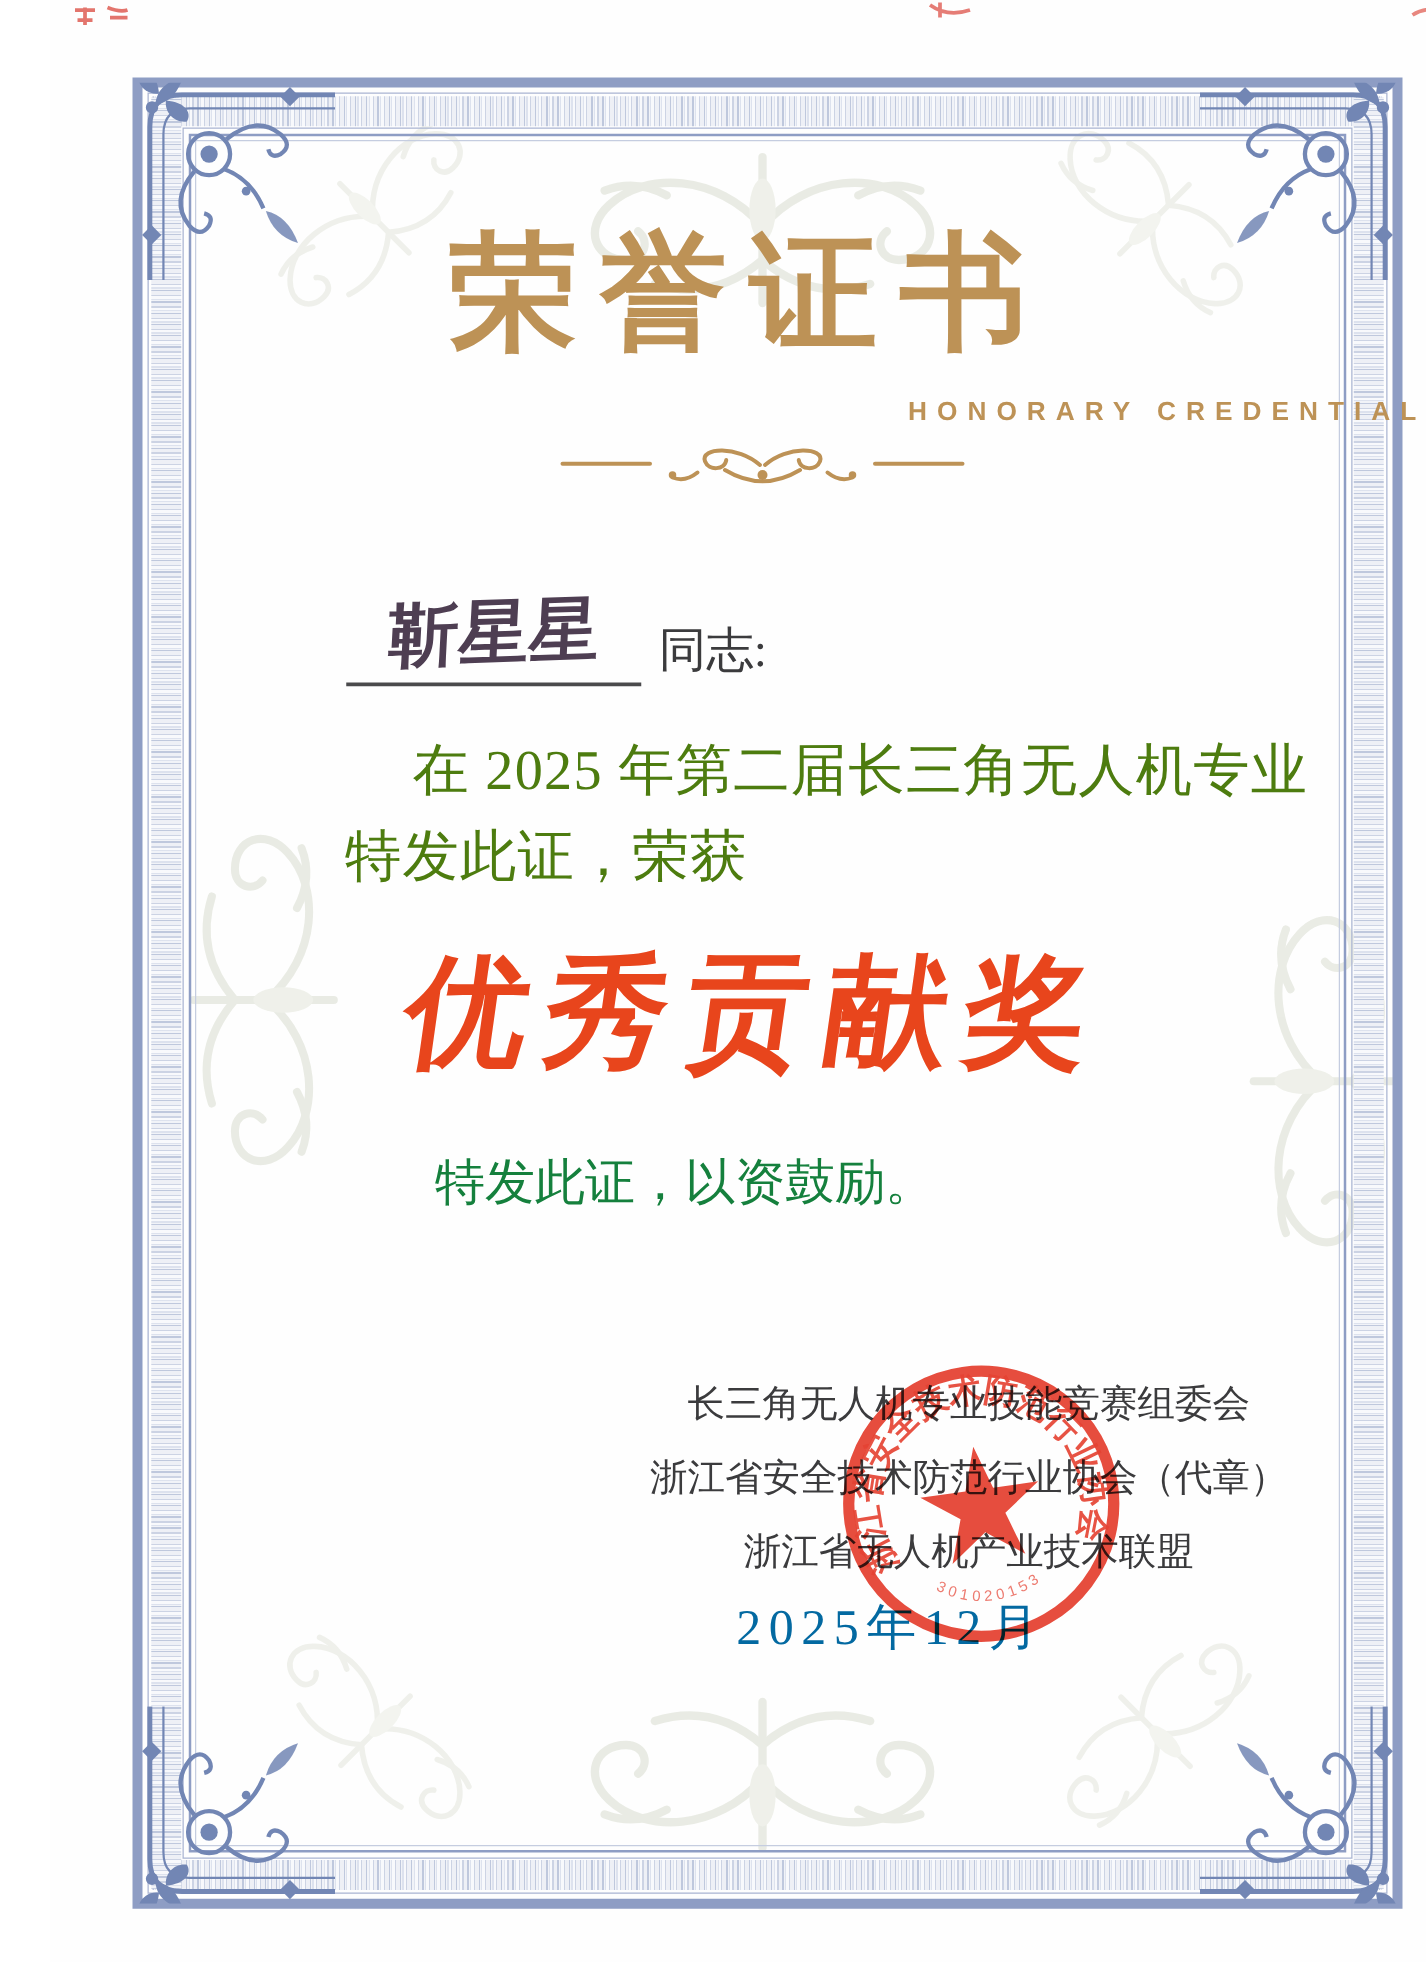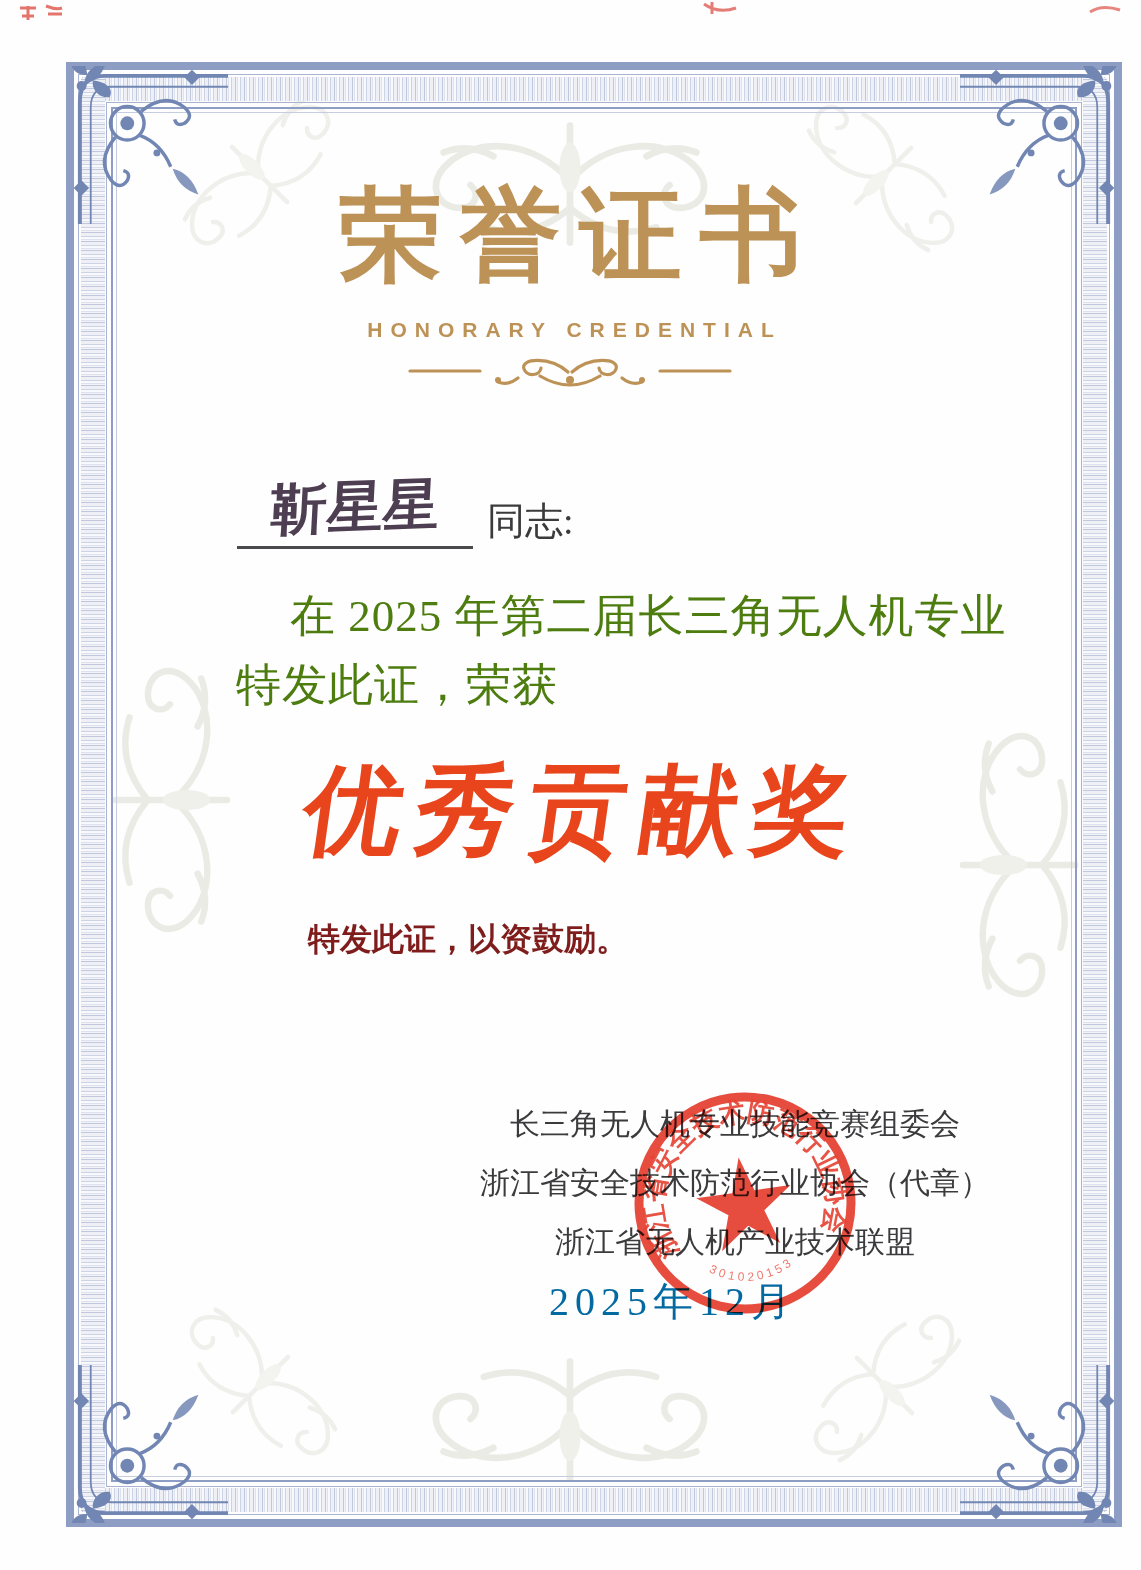--- a/index.html
+++ b/index.html
@@ -1,21 +1,21 @@
 <!DOCTYPE html>
 <html><head>
 <meta charset="utf-8">
 <style>
   html,body{margin:0;padding:0;}
   body{
     width:1141px;height:1570px;position:relative;overflow:hidden;
     background:#ffffff;
     font-family:"Liberation Serif","DejaVu Serif",serif;
   }
-  .page{position:absolute;inset:0;background:#fefefe;}
+  .page{position:absolute;inset:0;background:#fefefe;margin-left:40px;}
 
   
   .frame{position:absolute;left:66px;top:62px;right:19px;bottom:43px;}
   .f-band{position:absolute;inset:0;border:8px solid #8e9dc4;}
   .f-line1{position:absolute;inset:12px;border:1px solid #a9b4d2;}
   .f-line2{position:absolute;inset:40px;border:1px solid #a9b4d2;}
   .f-double{position:absolute;inset:45px;border:2px solid #8e9dc4;}
   .f-thin{position:absolute;inset:50px;border:1px solid #c5cde0;}
   .hatch{position:absolute;background:repeating-linear-gradient(90deg,
       #bfc8dd 0 1px,#f1f3f8 1px 2px,#dde2ee 2px 3px,#f8f9fc 3px 5px,
@@ -44,21 +44,21 @@
   .damask.cbl{left:100px;top:1340px;width:320px;height:90px;transform:rotate(45deg);opacity:.4;}
   .damask.cbr{left:724px;top:1340px;width:320px;height:90px;transform:rotate(135deg);opacity:.4;}
 
   
   .title{
     position:absolute;left:0;right:0;top:180px;text-align:center;
     font-size:102px;font-weight:900;color:#bd9256;letter-spacing:18px;
     padding-left:18px;line-height:1.1;
   }
   .subtitle{
-    position:absolute;left:0;right:0;top:318px;text-align:center;
+    position:absolute;left:0;right:0;top:318px;text-align:right;
     font-family:"Liberation Sans","DejaVu Sans",sans-serif;
     font-size:21px;font-weight:700;color:#bd9256;letter-spacing:8px;padding-left:8px;
   }
   .flourish{position:absolute;left:400px;top:352px;width:340px;height:40px;}
 
   .recipient{
     position:absolute;left:237px;top:470px;display:flex;align-items:flex-end;
   }
   .name-line{
     display:inline-block;min-width:224px;text-align:center;
@@ -72,21 +72,21 @@
 
   .body-line{position:absolute;white-space:nowrap;font-size:45px;color:#4d7c0f;letter-spacing:1px;}
   .body-line.l1{left:290px;top:586px;}
   .body-line.l2{left:236px;top:655px;}
 
   .award{
     position:absolute;left:0;right:0;top:758px;text-align:center;
     font-size:98px;font-weight:900;color:#e8451c;letter-spacing:14px;
     transform:skewX(-8deg) translateX(14px);line-height:1.1;
   }
-  .closing{position:absolute;left:308px;top:918px;font-size:32px;color:#7f1d1d;white-space:nowrap;font-weight:bold;}
+  .closing{position:absolute;left:308px;top:918px;font-size:40px;color:#15803d;white-space:nowrap;}
 
   .signature{
     position:absolute;left:445px;top:1094px;width:580px;
     display:flex;flex-direction:column;align-items:center;
   }
   .sig-line{font-size:30px;color:#3b3b3d;line-height:59px;white-space:nowrap;}
   .sig-date{font-size:40px;color:#0369a1;line-height:62px;letter-spacing:6px;white-space:nowrap;
     transform:translateX(-62px);}
 
   .seal{position:absolute;left:627px;top:1085px;width:236px;height:236px;

